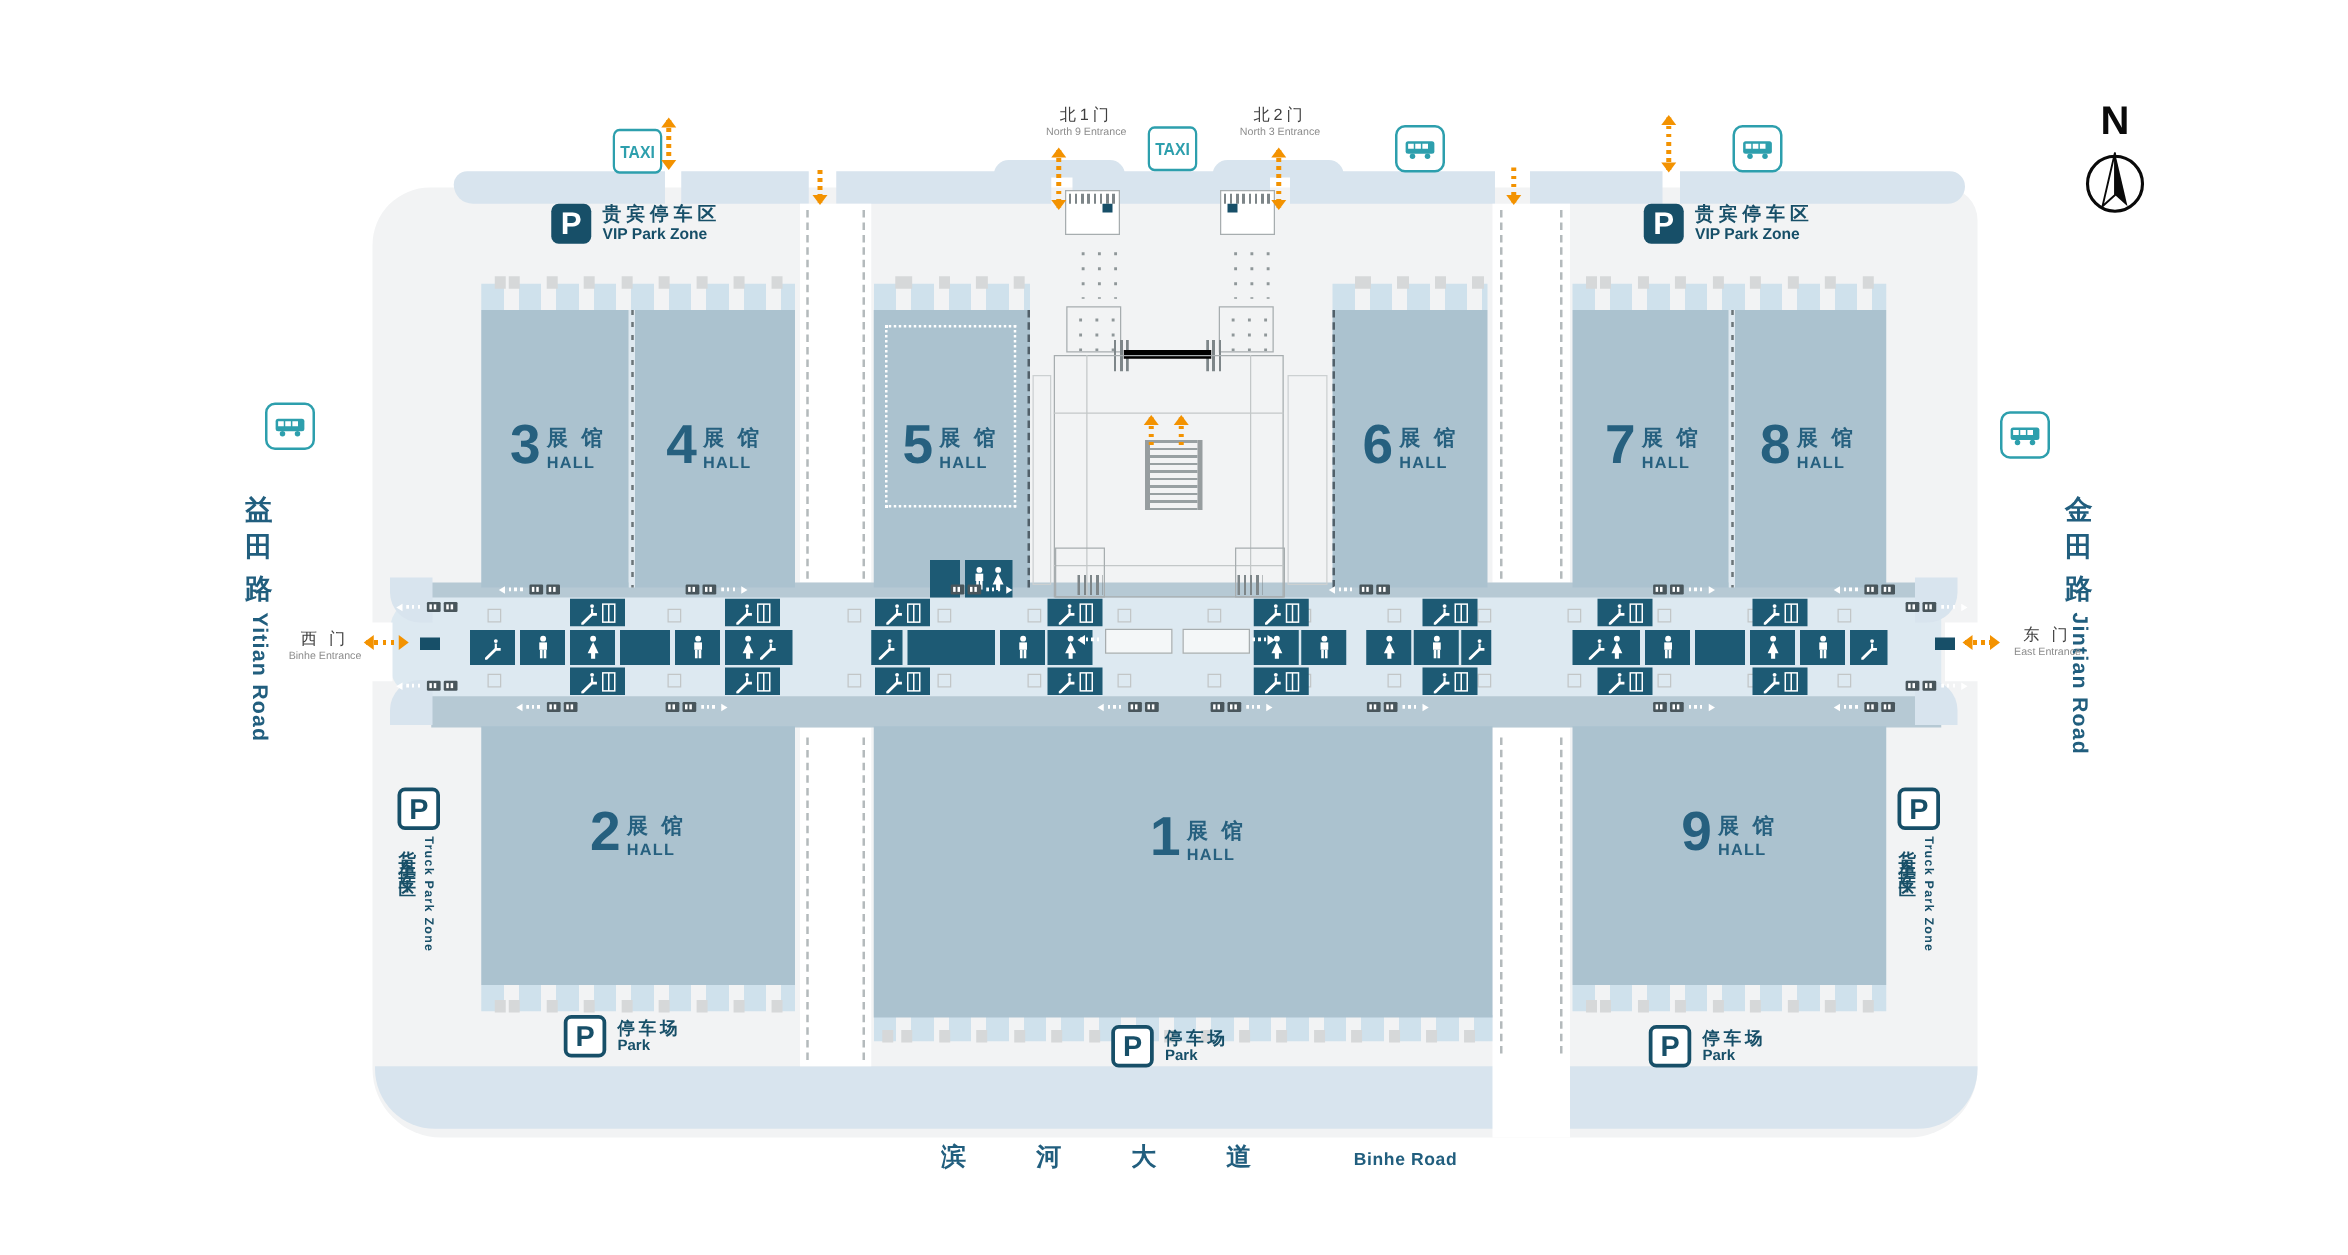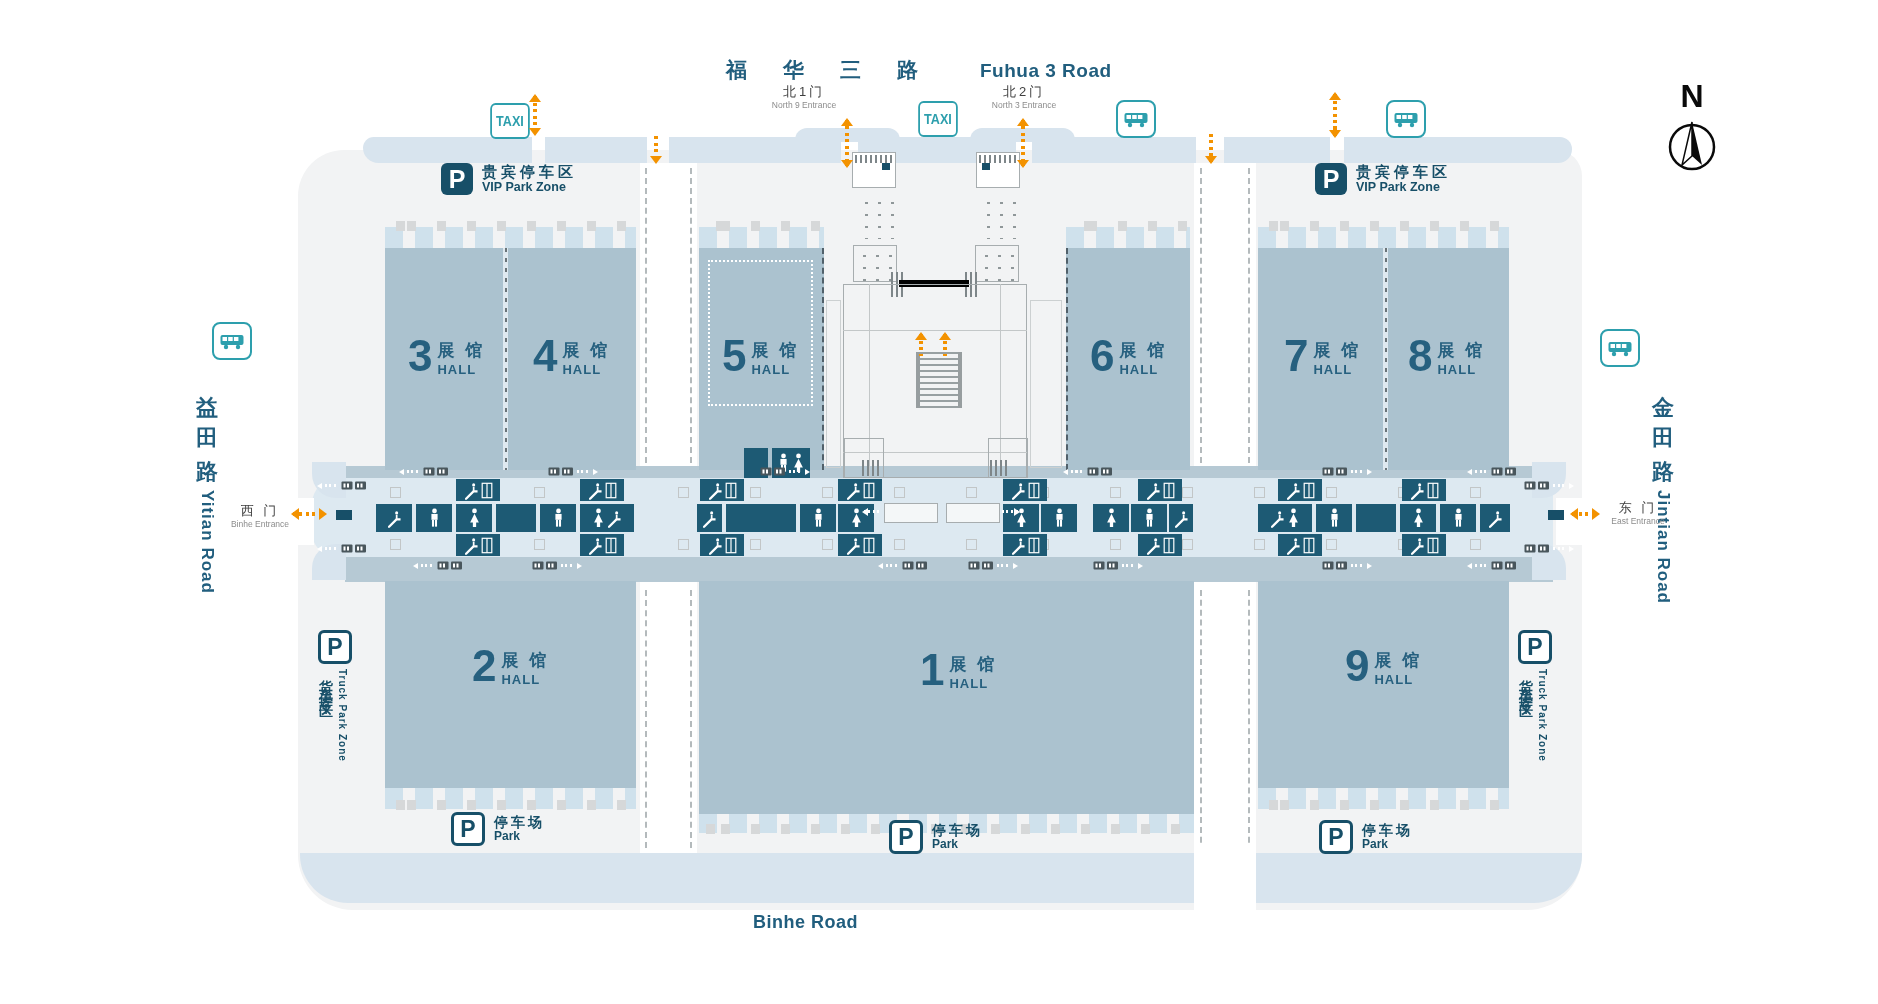--- a/index.html
+++ b/index.html
@@ -138,37 +138,34 @@
     <div class="abs bline" style="left:844px;top:438px;width:40px;height:40px"></div>
     <div class="abs hatch-v" style="left:862px;top:460px;width:20px;height:16px"></div>
     <div class="abs bline" style="left:988px;top:438px;width:40px;height:40px"></div>
     <div class="abs hatch-v" style="left:990px;top:460px;width:20px;height:16px"></div>
     <div class="abs bline" style="left:826px;top:300px;width:15px;height:168px;border-color:#ccd0d1"></div>
     <div class="abs bline" style="left:1030px;top:300px;width:32px;height:168px;border-color:#ccd0d1"></div>
     <div class="abs bline" style="left:884px;top:503px;width:54px;height:20px;background:#f4f7f8"></div>
     <div class="abs bline" style="left:946px;top:503px;width:54px;height:20px;background:#f4f7f8"></div>
   </div>
 
-  <div class="abs roadlabel" style="left:726px;top:56px">
-    <span class="rl-zh">福华三路</span>
-    <span class="rl-en">Fuhua 3 Road</span>
-  </div>
   <div class="abs roadlabel" style="left:753px;top:912px">
-    <span class="rl-en" style="font-size:18px">Binhe Road</span>
+    <span class="rl-zh" style="font-size:20px;letter-spacing:56px">滨河大道</span>
+    <span class="rl-en" style="font-size:14px">Binhe Road</span>
   </div>
   <div class="abs vroad" style="left:196px;top:378px">
     <span class="vr-zh">益田路</span>
     <span class="vr-en">Yitian Road</span>
   </div>
   <div class="abs vroad" style="left:1652px;top:378px">
     <span class="vr-zh">金田路</span>
     <span class="vr-en">Jintian Road</span>
   </div>
 
-  <div class="abs entr" style="left:758px;top:84px;width:92px">
+  <div class="abs entr" style="left:823px;top:84px;width:92px">
     <span class="entr-zh">北1门</span>
     <span class="entr-en">North 9 Entrance</span>
   </div>
   <div class="abs entr" style="left:978px;top:84px;width:92px">
     <span class="entr-zh">北2门</span>
     <span class="entr-en">North 3 Entrance</span>
   </div>
   <div class="abs entr" style="left:228px;top:503px;width:64px">
     <span class="entr-zh">西 门</span>
     <span class="entr-en">Binhe Entrance</span>

